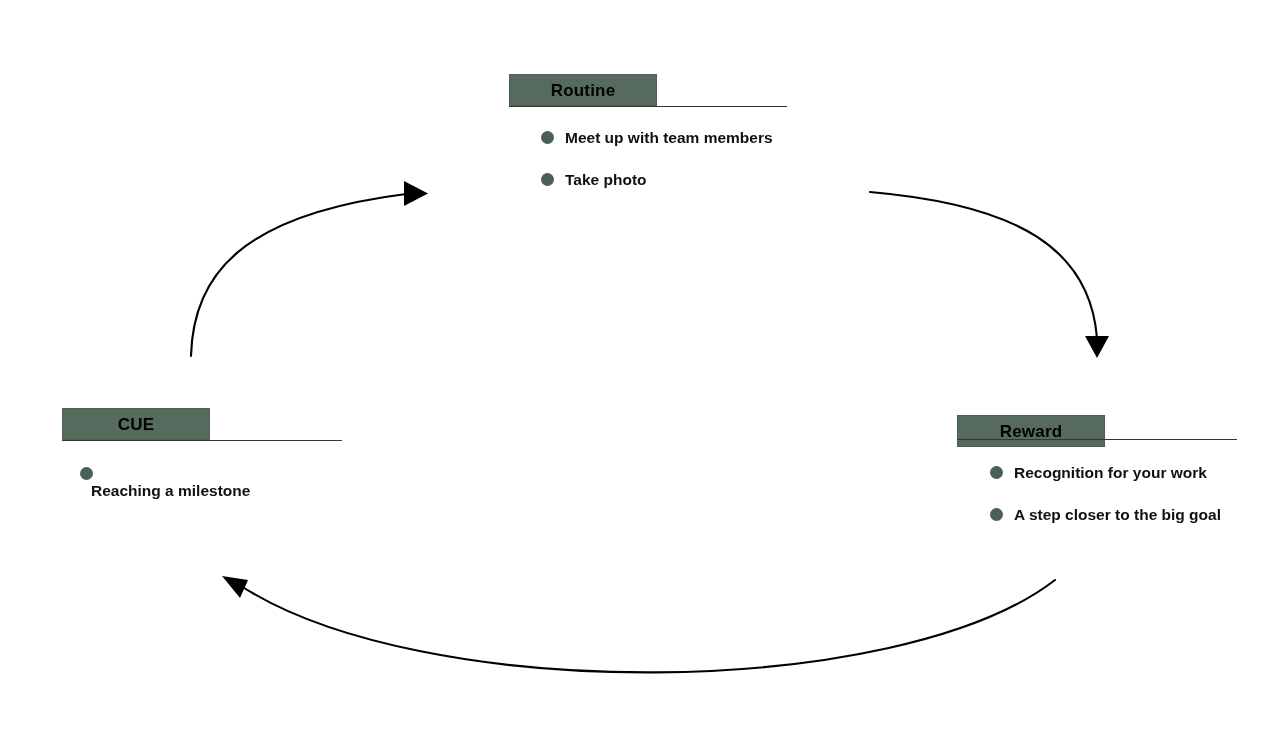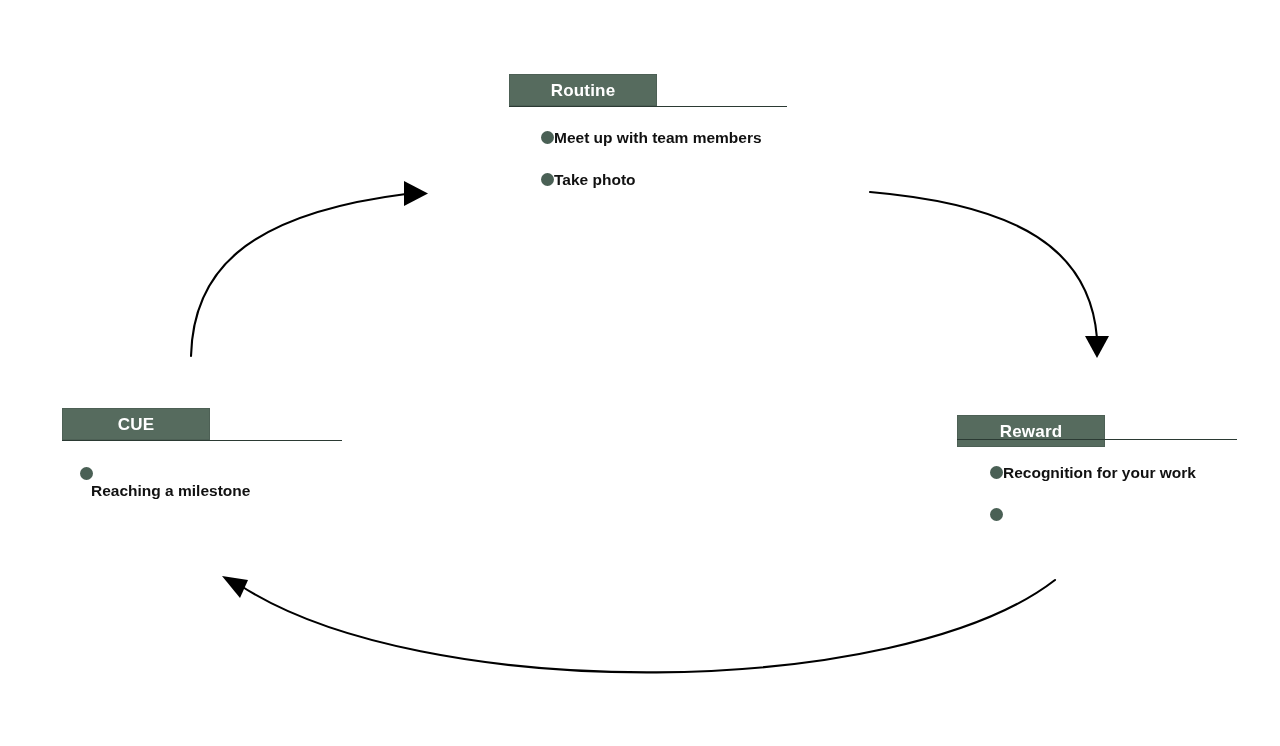--- a/index.html
+++ b/index.html
@@ -41,21 +41,21 @@
     background: #566B5E;
     border: 1px solid #4d6055;
     box-sizing: border-box;
     display: flex;
     align-items: center;
     justify-content: center;
   }
   .header-label {
     font-size: 17px;
     font-weight: bold;
-    color: #ffffff;
+    color: #000000;
     letter-spacing: 0.2px;
     line-height: 1;
   }
   .header-rule {
     position: absolute;
     left: 0;
     top: 32px;
     height: 1px;
     background: #2b3a33;
   }
@@ -90,29 +90,29 @@
   #section-cue .bullet-list { top: 55px; left: 18px; width: 300px; }
   #section-cue .bullet-item { margin-bottom: 20px; flex-direction: column; }
   #section-cue .bullet-text { margin-left: 11px; }
 
   
   #section-routine            { left: 509px; top: 74px; }
   #section-routine .header-box  { width: 148px; }
   #section-routine .header-rule { width: 278px; }
   #section-routine .bullet-list { top: 53px; left: 32px; width: 290px; }
   #section-routine .bullet-item { margin-bottom: 20px; }
-  #section-routine .bullet-text { }
+  #section-routine .bullet-text { margin-left: 11px; }
 
   
   #section-reward            { left: 957px; top: 407px; }
   #section-reward .header-box  { width: 148px; margin-top: 8px; }
   #section-reward .header-rule { width: 280px; }
   #section-reward .bullet-list { top: 55px; left: 33px; width: 280px; }
   #section-reward .bullet-item { margin-bottom: 20px; }
-  #section-reward .bullet-text { }
+  #section-reward .bullet-text { margin-left: 11px; }
 </style>
 </head>
 <body>
 
 <div id="canvas">
 
   <svg id="arrow-layer" viewBox="0 0 1280 746">
 
     <g>
       <path d="M 191 356 C 193 276 240 215 406 194" fill="none" stroke="#000000" stroke-width="2.1" stroke-linecap="round"></path>
@@ -171,17 +171,18 @@
       </div>
       <div class="header-rule"></div>
     </div>
     <div class="bullet-list">
       <div class="bullet-item">
         <span class="bullet-dot"></span>
         <span class="bullet-text">Recognition for your work</span>
       </div>
       <div class="bullet-item">
         <span class="bullet-dot"></span>
+        <span class="bullet-text">A step closer to the big goal</span>
       </div>
     </div>
   </div>
 
 </div>
 
 </body></html>

